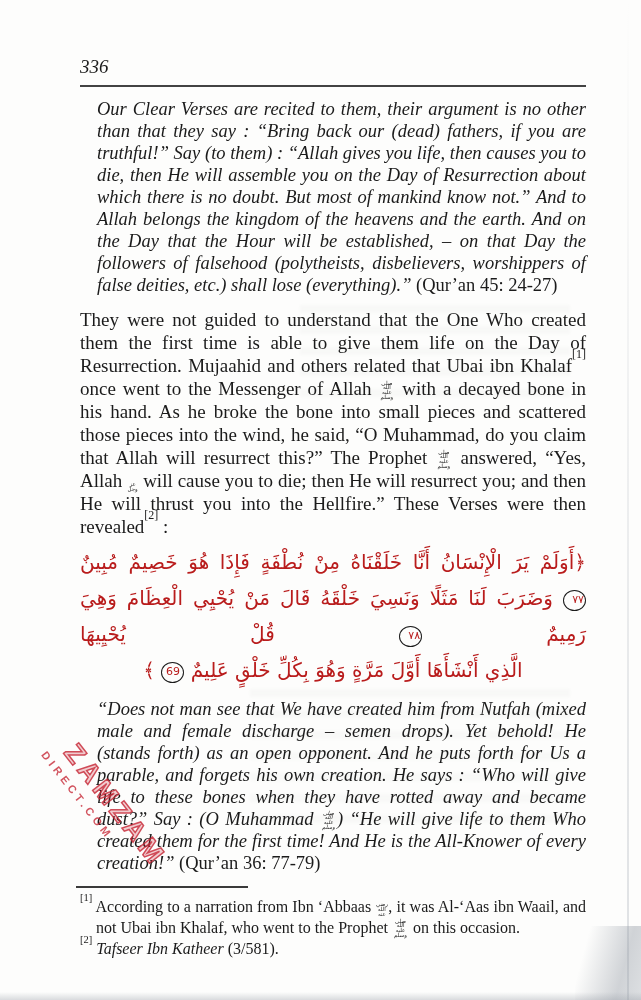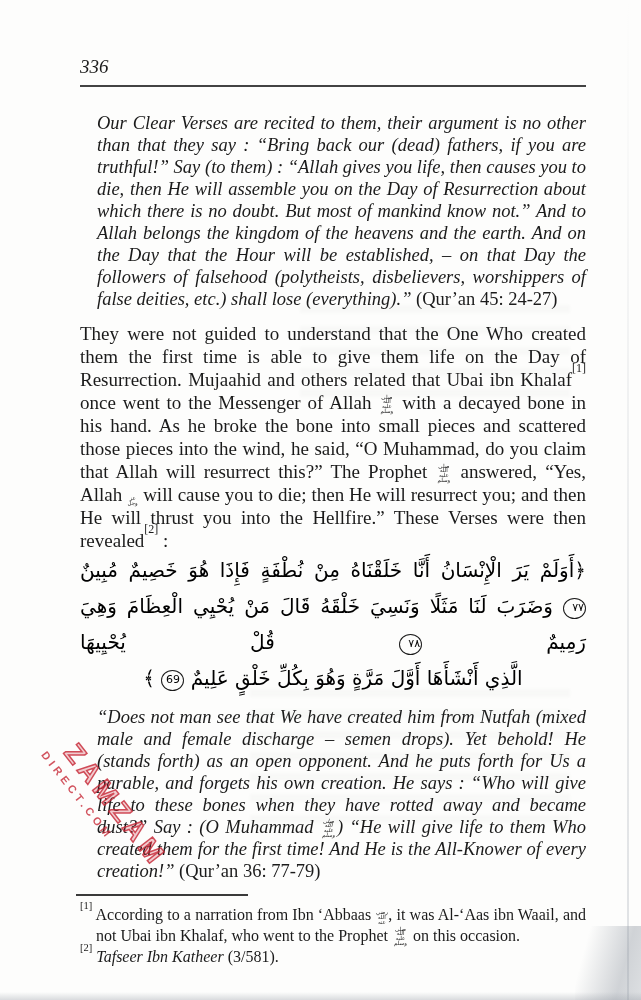--- a/index.html
+++ b/index.html
@@ -18,29 +18,29 @@
        background:repeating-linear-gradient(to bottom,transparent 0 13px,rgba(80,100,85,.55) 13px 21px);}
   .bleed.b1{left:300px;top:292px;width:270px;height:118px;}
   .bleed.b2{left:250px;top:676px;width:320px;height:150px;}
 
   .content{position:absolute;left:80px;top:56px;width:506px;}
 
   .header{display:flex;justify-content:space-between;align-items:baseline;
        font-style:italic;font-size:19px;}
   .rule{height:2px;background:#434343;margin-top:7px;}
 
-  .quote{margin:25px 0 0 17px;font-style:italic;font-size:18.5px;line-height:22px;
+  .quote{margin:11px 0 0 17px;font-style:italic;font-size:18.5px;line-height:22px;
        text-align:justify;}
   .roman{font-style:normal;}
 
   .body-p{margin:12px 0 0 0;font-size:19px;line-height:23px;text-align:justify;}
   sup.fnref{font-size:12px;position:relative;top:-7px;line-height:0;}
 
-  .arabic{margin-top:0;direction:rtl;font-family:"DejaVu Sans",sans-serif;
-       font-size:20px;line-height:36px;color:#000000;}
+  .arabic{margin-top:6px;direction:rtl;font-family:"DejaVu Sans",sans-serif;
+       font-size:20px;line-height:36px;color:#b91c1c;}
   .ar-line{text-align:justify;text-align-last:justify;}
   .ar-line.last{text-align:center;text-align-last:center;}
   .ayah{display:inline-block;min-width:19px;height:19px;line-height:18px;
        border:1.3px solid #1b1b1b;border-radius:50%;text-align:left;
        font-size:11px;vertical-align:2px;padding:0 1px;}
 
   .q36{margin-top:10px;}
 
   .fn-rule{width:172px;height:2px;background:#3a3a3a;margin:12px 0 0 -4px;}
   .footnotes{margin-top:8px;font-size:16px;line-height:21px;}

